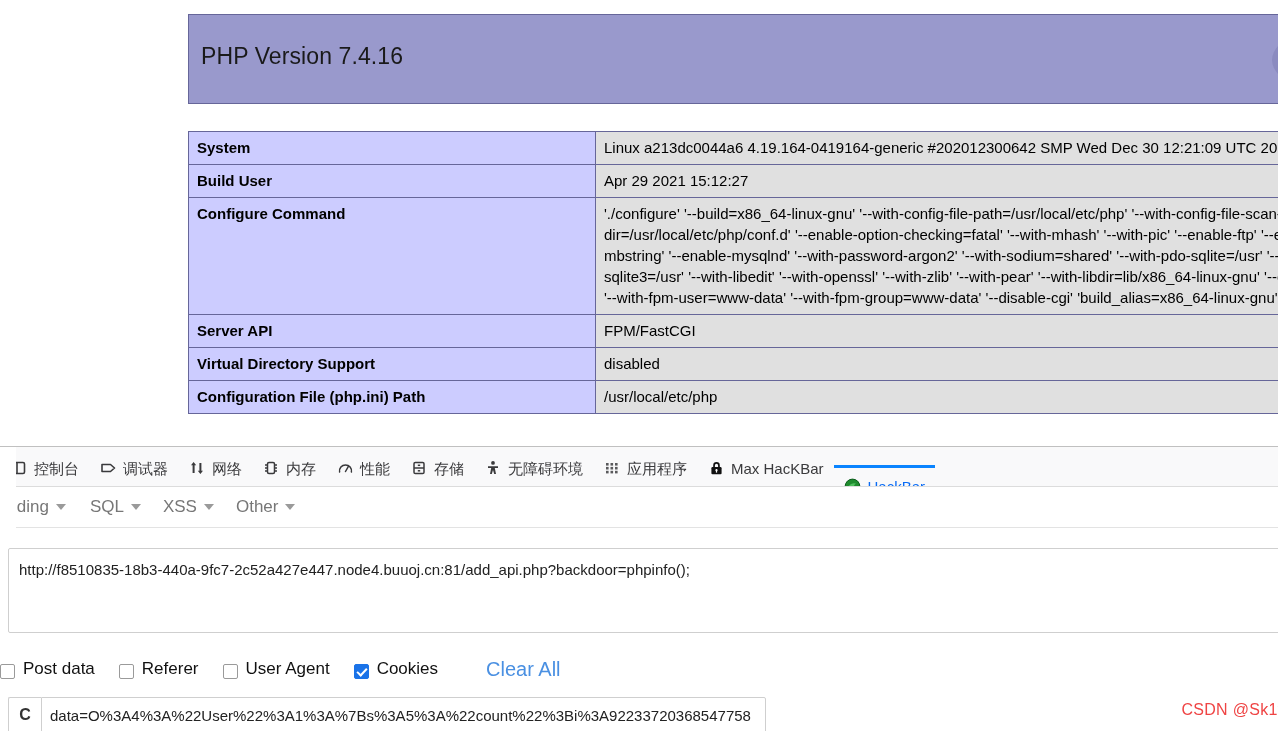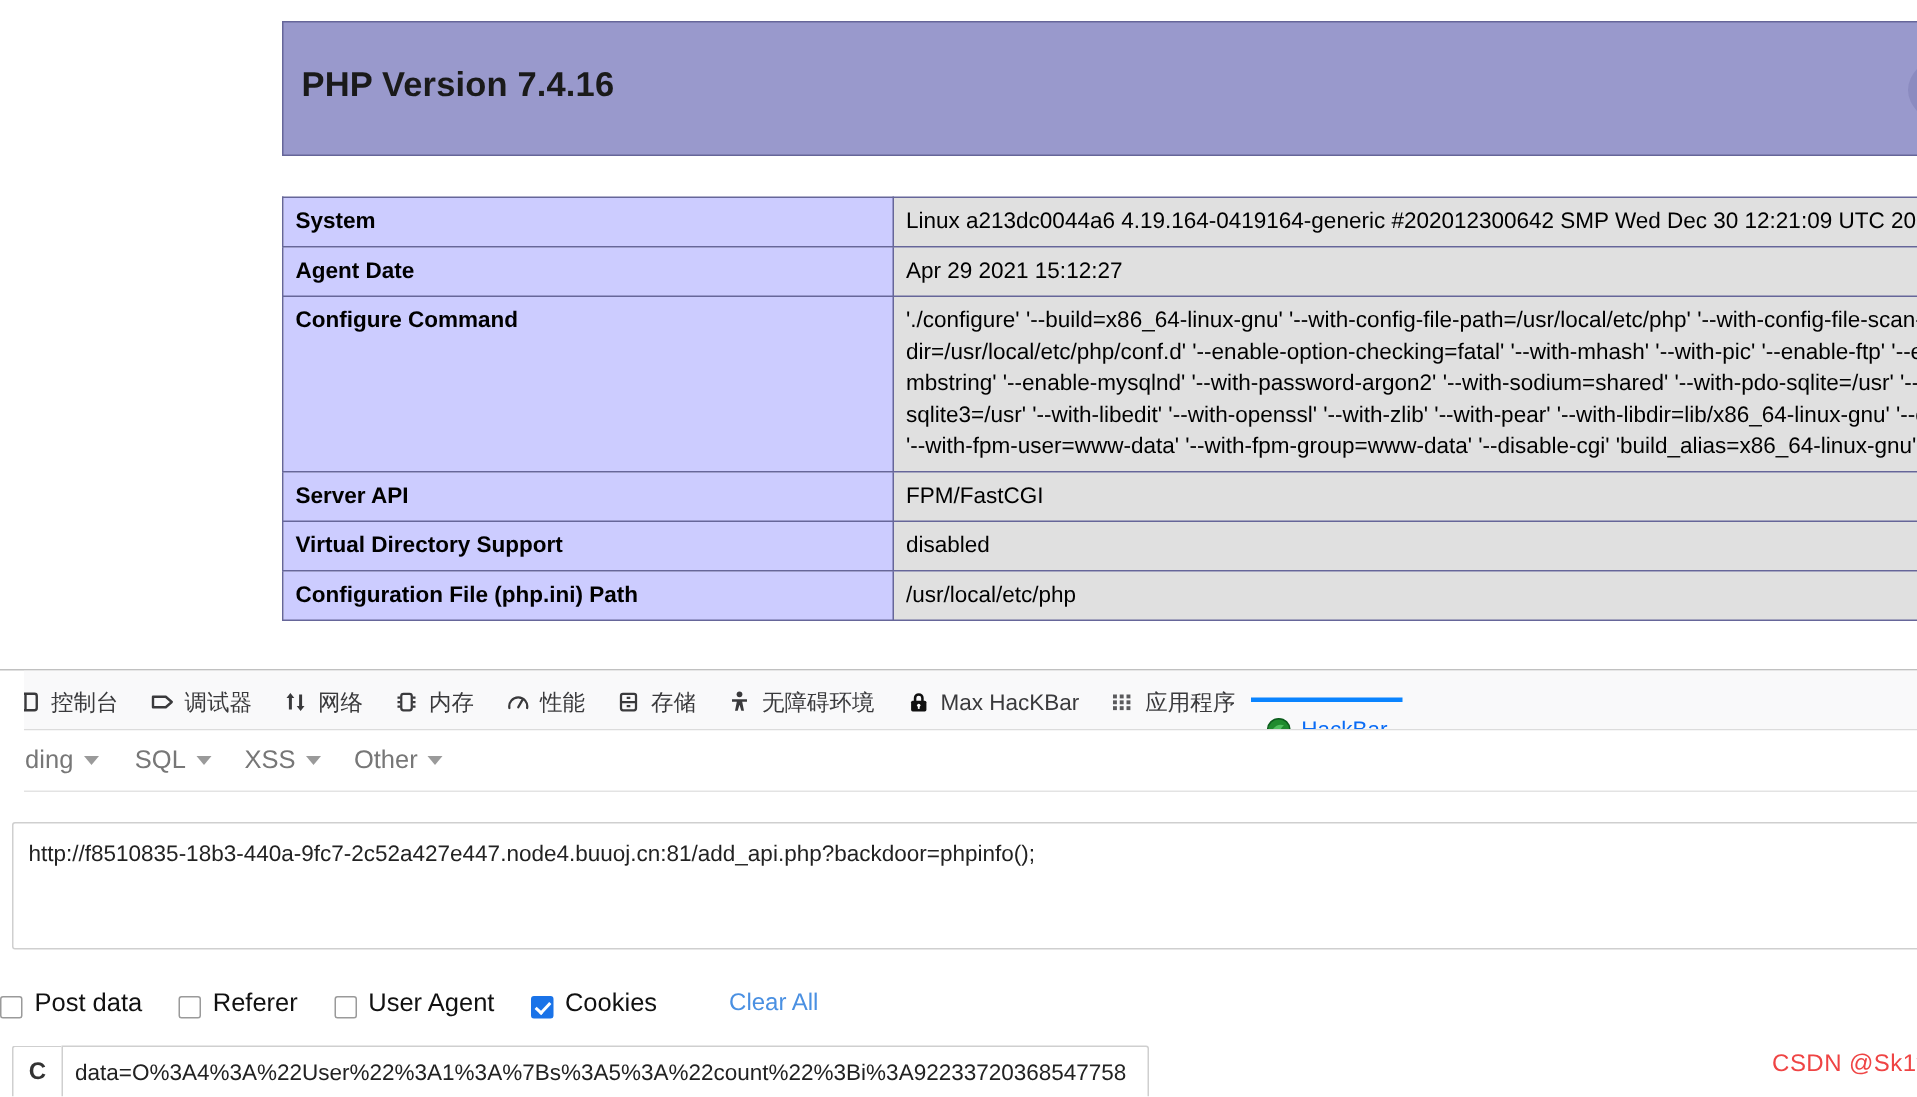--- a/index.html
+++ b/index.html
@@ -43,21 +43,21 @@
     background: #9999cc;
     border: 1px solid #666699;
     box-sizing: border-box;
     overflow: hidden;
   }
   .php-version-title {
     position: absolute;
     left: 12px;
     top: 28px;
     font-size: 23px;
-    font-weight: bold;
+    font-weight: normal;
     color: #1a1a1a;
     letter-spacing: 0.1px;
   }
   .php-logo-wrap {
     position: absolute;
     right: -96px;
     top: 3px;
     width: 192px;
     height: 84px;
   }
@@ -243,21 +243,21 @@
     position: absolute;
     left: 4px;
     top: 1px;
     width: 4px;
     height: 8px;
     border: solid #ffffff;
     border-width: 0 2px 2px 0;
     transform: rotate(43deg);
   }
   .hb-clear {
-    font-size: 16px;
+    font-size: 20px;
     color: #4a90e2;
     margin-left: 24px;
     cursor: pointer;
   }
 
   
   .hb-datarow {
     position: absolute;
     left: 8px;
     top: 250px;
@@ -326,21 +326,21 @@
         </div>
       </div>
 
       <table class="phpinfo-table">
         <tbody>
           <tr>
             <td class="key-cell">System</td>
             <td class="val-cell">Linux a213dc0044a6 4.19.164-0419164-generic #202012300642 SMP Wed Dec 30 12:21:09 UTC 2020 x86_64</td>
           </tr>
           <tr>
-            <td class="key-cell">Agent Date</td>
+            <td class="key-cell">Build User</td>
             <td class="val-cell">Apr 29 2021 15:12:27</td>
           </tr>
           <tr>
             <td class="key-cell">Configure Command</td>
             <td class="val-cell">'./configure'  '--build=x86_64-linux-gnu' '--with-config-file-path=/usr/local/etc/php' '--with-config-file-scan-dir=/usr/local/etc/php/conf.d' '--enable-option-checking=fatal' '--with-mhash' '--with-pic' '--enable-ftp' '--enable-mbstring' '--enable-mysqlnd' '--with-password-argon2' '--with-sodium=shared' '--with-pdo-sqlite=/usr' '--with-sqlite3=/usr' '--with-libedit' '--with-openssl' '--with-zlib' '--with-pear' '--with-libdir=lib/x86_64-linux-gnu' '--enable-fpm' '--with-fpm-user=www-data' '--with-fpm-group=www-data' '--disable-cgi' 'build_alias=x86_64-linux-gnu'</td>
           </tr>
           <tr>
             <td class="key-cell">Server API</td>
             <td class="val-cell">FPM/FastCGI</td>
           </tr>
@@ -434,47 +434,47 @@
           <svg width="16" height="16" viewBox="0 0 16 16" fill="#3a3a3c">
             <circle cx="8" cy="2.9" r="1.9"></circle>
             <path d="M3 6.2 h10 v1.7 h-3.2 l1.2 6 h-1.8 l-1.2-4 -1.2 4 H5 l1.2-6 H3 Z"></path>
           </svg>
         </span>
         <span class="tab-label">无障碍环境</span>
       </div>
 
       <div class="dt-tab">
         <span class="dt-icon">
-          <svg width="17" height="17" viewBox="0 0 17 17" fill="#111111">
-            <path d="M5.2 7.3 V5.4 a3.3 3.3 0 0 1 6.6 0 V7.3 h-1.7 V5.4 a1.6 1.6 0 0 0 -3.2 0 V7.3 Z"></path>
-            <rect x="3.4" y="7.1" width="10.2" height="7.2" rx="1.1"></rect>
-            <circle cx="8.5" cy="10.2" r="1.1" fill="#ffffff"></circle>
-            <rect x="7.9" y="10.2" width="1.2" height="2.4" fill="#ffffff"></rect>
-          </svg>
-        </span>
-        <span class="tab-label">Max HacKBar</span>
-      </div>
-
-      <div class="dt-tab">
-        <span class="dt-icon">
           <svg width="17" height="16" viewBox="0 0 17 16" fill="#5a5a5c">
             <rect x="2" y="3" width="2.6" height="2.6"></rect>
               <rect x="6.5" y="3" width="2.6" height="2.6"></rect>
               <rect x="11" y="3" width="2.6" height="2.6"></rect>
             <rect x="2" y="6.9" width="2.6" height="2.6"></rect>
               <rect x="6.5" y="6.9" width="2.6" height="2.6"></rect>
               <rect x="11" y="6.9" width="2.6" height="2.6"></rect>
             <rect x="2" y="10.8" width="2.6" height="2.6"></rect>
               <rect x="6.5" y="10.8" width="2.6" height="2.6"></rect>
               <rect x="11" y="10.8" width="2.6" height="2.6"></rect>
           </svg>
         </span>
         <span class="tab-label">应用程序</span>
       </div>
 
+      <div class="dt-tab">
+        <span class="dt-icon">
+          <svg width="17" height="17" viewBox="0 0 17 17" fill="#111111">
+            <path d="M5.2 7.3 V5.4 a3.3 3.3 0 0 1 6.6 0 V7.3 h-1.7 V5.4 a1.6 1.6 0 0 0 -3.2 0 V7.3 Z"></path>
+            <rect x="3.4" y="7.1" width="10.2" height="7.2" rx="1.1"></rect>
+            <circle cx="8.5" cy="10.2" r="1.1" fill="#ffffff"></circle>
+            <rect x="7.9" y="10.2" width="1.2" height="2.4" fill="#ffffff"></rect>
+          </svg>
+        </span>
+        <span class="tab-label">Max HacKBar</span>
+      </div>
+
       <div class="dt-tab active">
         <span class="dt-icon">
           <svg width="17" height="17" viewBox="0 0 17 17">
             <circle cx="8.5" cy="8.5" r="7.4" fill="#1f8b2e"></circle>
             <circle cx="8.5" cy="8.5" r="7.4" fill="none" stroke="#0c5c1c" stroke-width="1"></circle>
             <path d="M4 9 Q7 4 12 5.5 Q9 7.5 9.5 12 Q6.5 11 4 9 Z" fill="#4fbf5e"></path>
           </svg>
         </span>
         <span class="tab-label">HackBar</span>
       </div>

